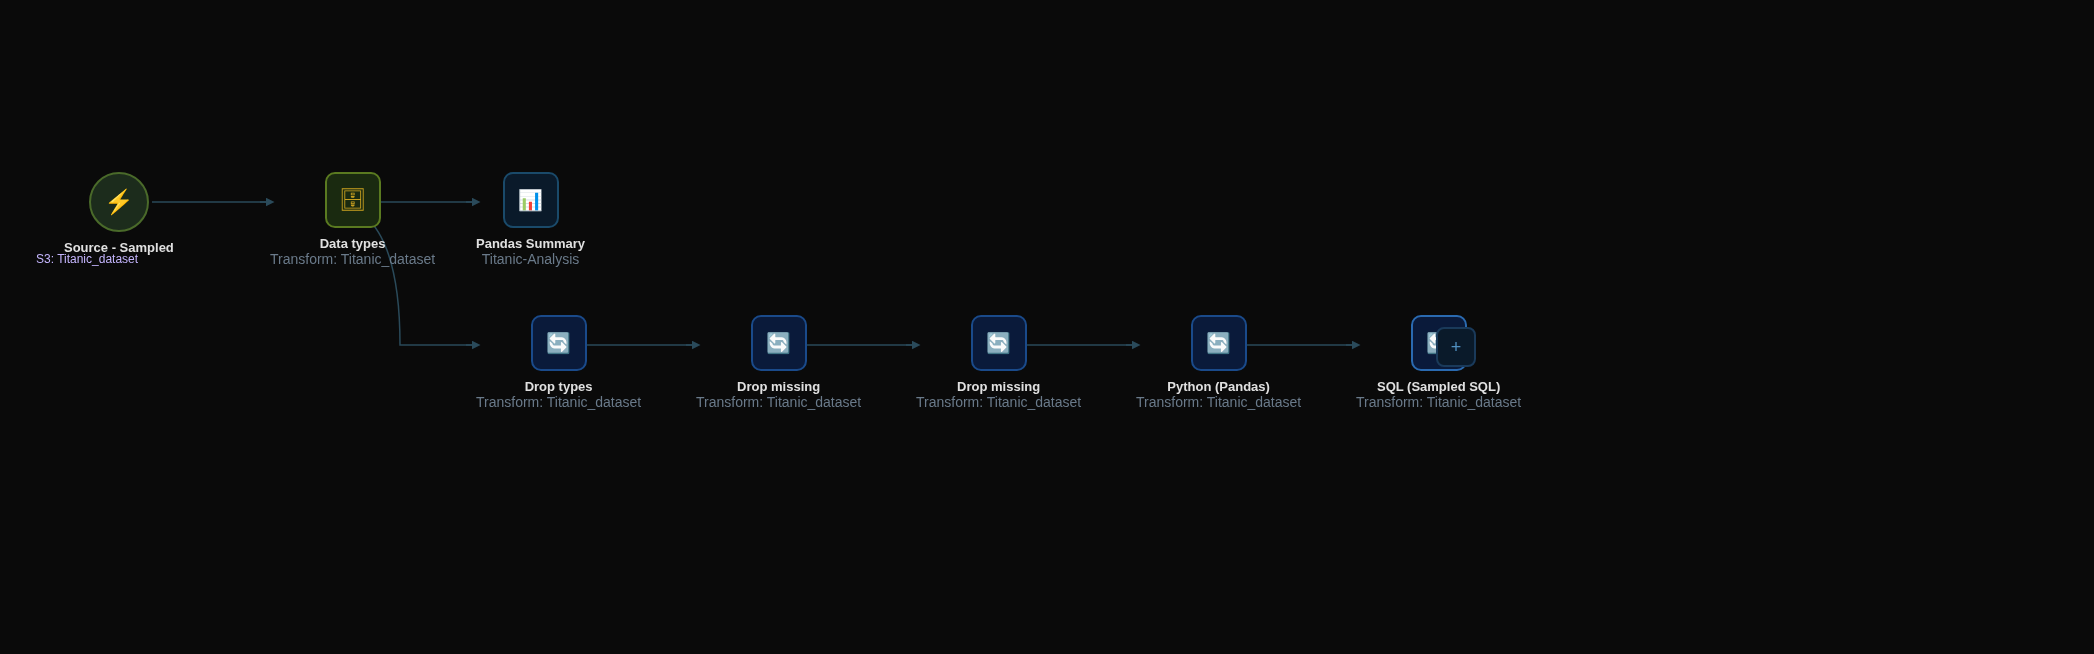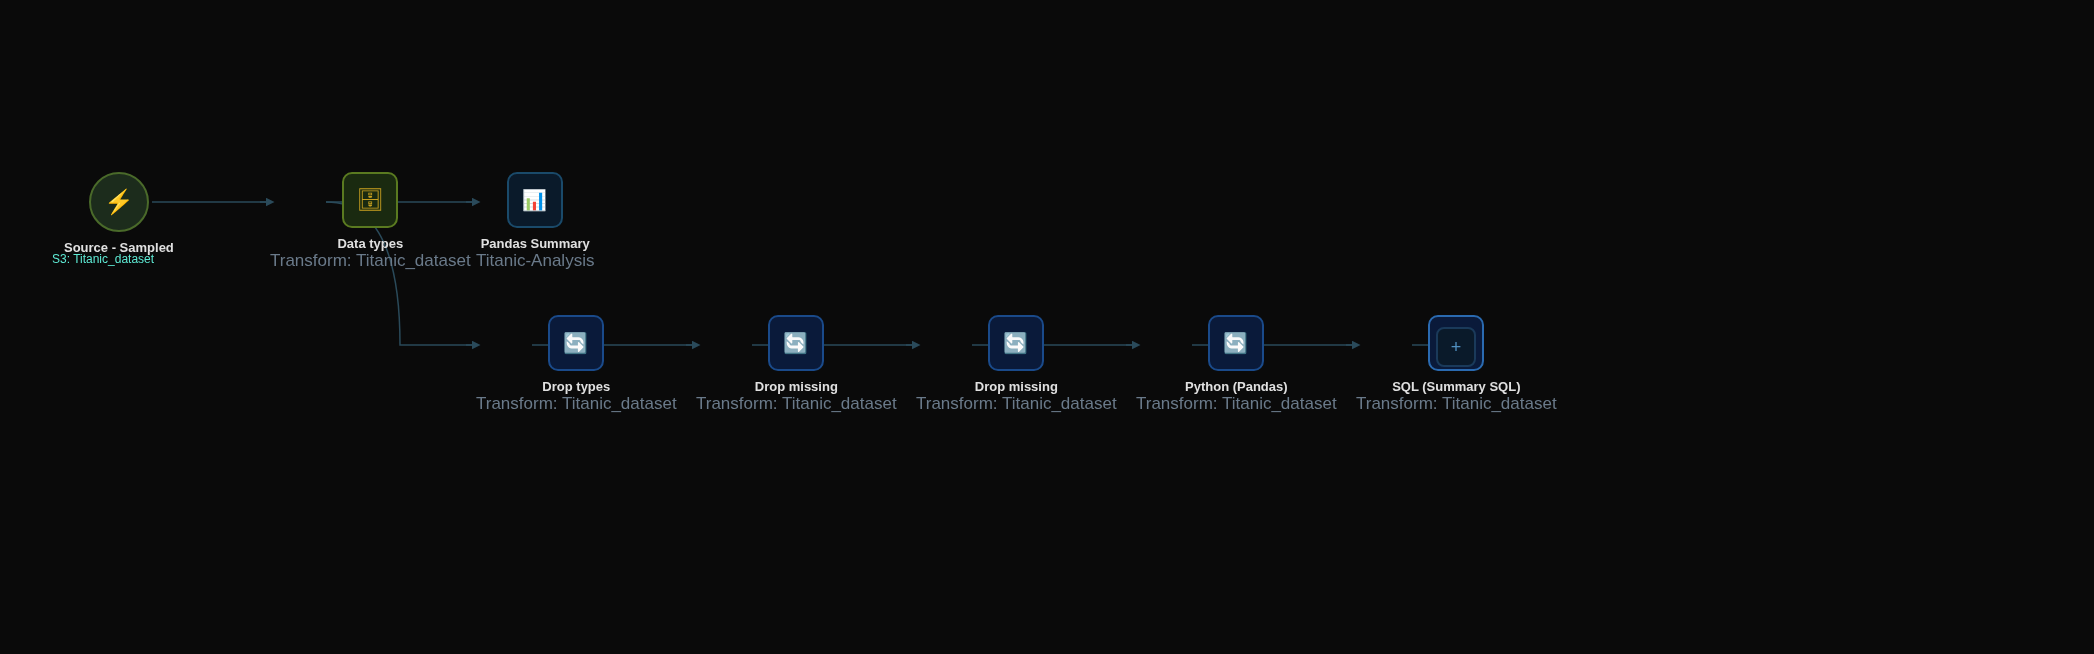--- a/index.html
+++ b/index.html
@@ -49,21 +49,21 @@
     }
 
     .node-label .title {
       font-size: 13px;
       font-weight: 600;
       color: #e0e0e0;
       white-space: nowrap;
     }
 
     .node-label .subtitle {
-      font-size: 17px;
+      font-size: 14px;
       color: #6a7a8a;
       white-space: nowrap;
     }
 
     
     .node-source .node-icon {
       background: #1a2a1a;
       border-color: #4a6a2a;
       border-radius: 50%;
       width: 60px;
@@ -143,21 +143,21 @@
 
   <div class="node node-source" style="left: 64px; top: 172px;">
     <div class="node-icon" style="background:#1c2c1c; border: 2px solid #4a6a2a; border-radius: 50%; width:60px; height:60px;">
       <span style="color:#e04020; font-size:24px;">⚡</span>
     </div>
     <div class="node-label">
       <div class="title">Source - Sampled</div>
     </div>
   </div>
 
-  <div style="position:absolute; left:52px; top:252px; color:#5eead4; font-size:12px; white-space:nowrap;">S3: Titanic_dataset</div>
+  <div style="position:absolute; left:36px; top:252px; color:#c4b5fd; font-size:12px; white-space:nowrap;">S3: Titanic_dataset</div>
 
   <div class="node node-datatypes" style="left: 270px; top: 172px;">
     <div class="node-icon" style="background:#1a2a10; border: 2px solid #5a7a20; border-radius: 10px; width:56px; height:56px;">
       <span style="color:#c8a020; font-size:22px;">🗄</span>
     </div>
     <div class="node-label">
       <div class="title">Data types</div>
       <div class="subtitle">Transform: Titanic_dataset</div>
     </div>
   </div>
@@ -210,21 +210,21 @@
       <div class="title">Python (Pandas)</div>
       <div class="subtitle">Transform: Titanic_dataset</div>
     </div>
   </div>
 
   <div class="node node-sql" style="left: 1356px; top: 315px;">
     <div class="node-icon" style="background:#0a1a3a; border: 2px solid #2a6ab0; border-radius: 10px; width:56px; height:56px;">
       <span style="color:#3090e0; font-size:20px;">🔄</span>
     </div>
     <div class="node-label">
-      <div class="title">SQL (Summary SQL)</div>
+      <div class="title">SQL (Sampled SQL)</div>
       <div class="subtitle">Transform: Titanic_dataset</div>
     </div>
   </div>
 
   <div class="node node-plus" style="left: 1436px; top: 327px;">
     <div class="node-icon" style="background:#0a1a2a; border: 2px solid #1a3a5a; border-radius: 8px; width:40px; height:40px;">
       <span style="color:#5090c0; font-size:18px; font-weight:300;">+</span>
     </div>
   </div>
 

